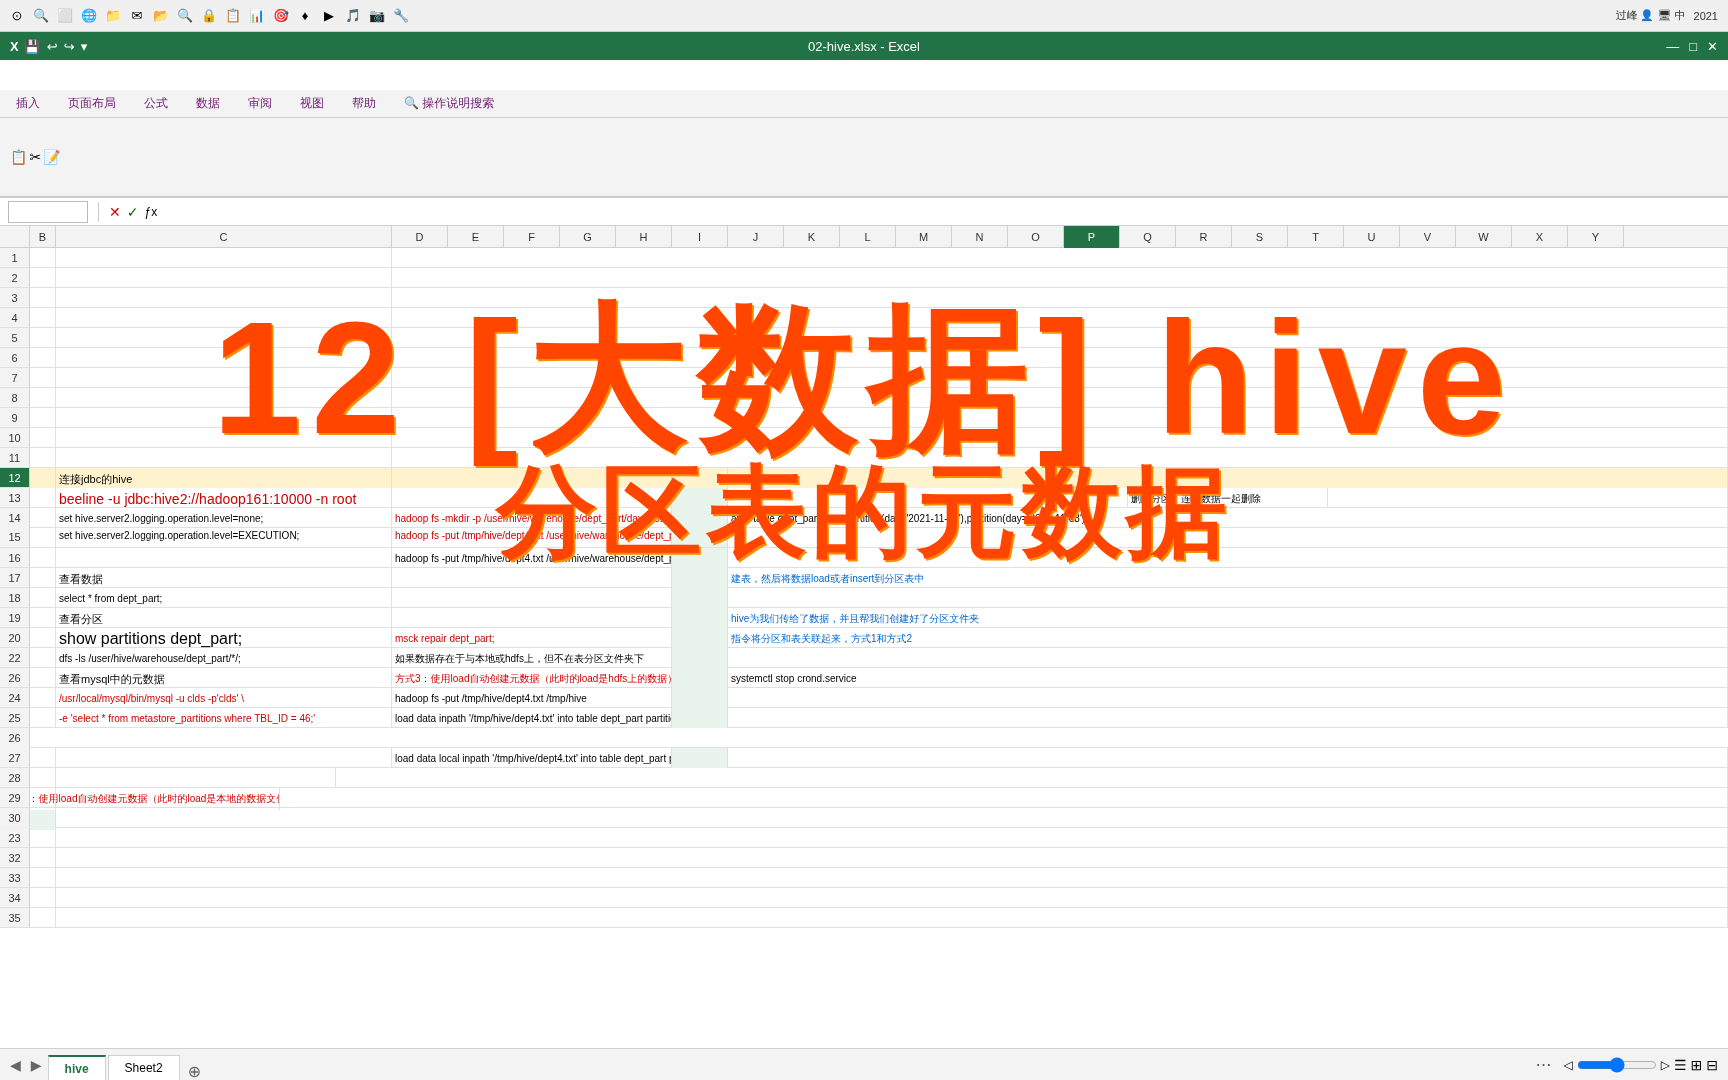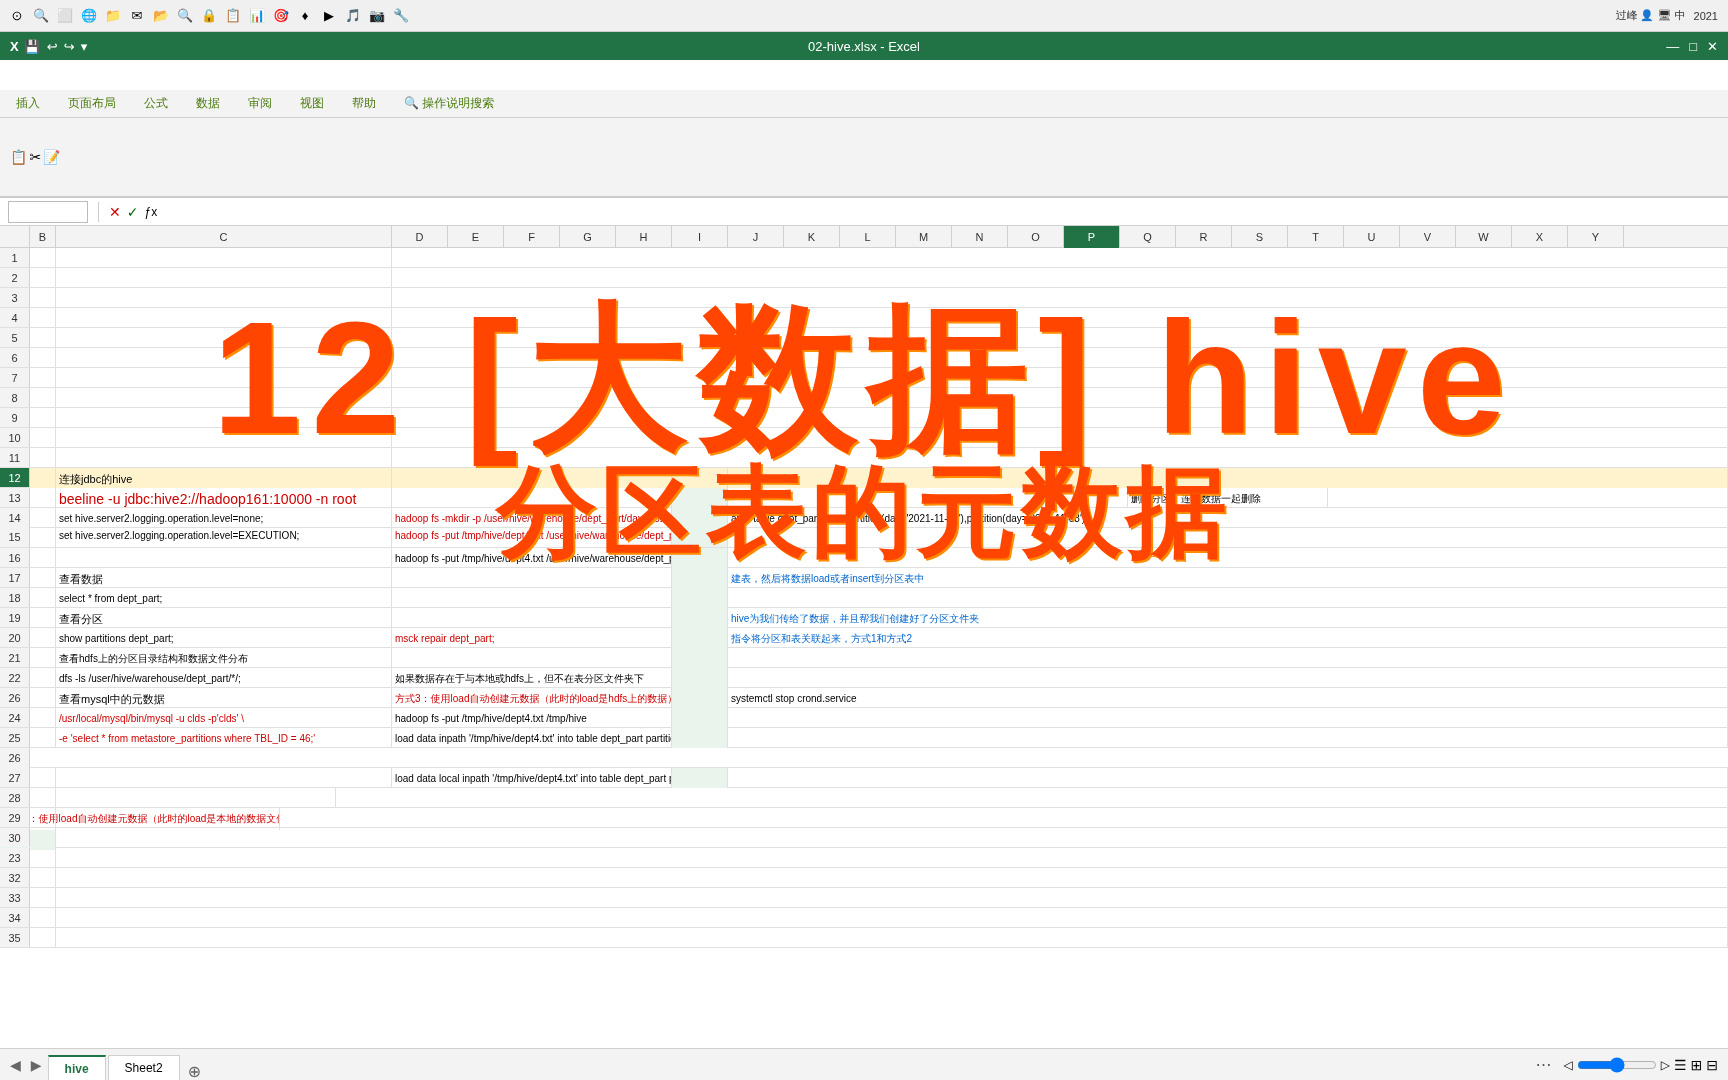--- a/index.html
+++ b/index.html
@@ -23,21 +23,21 @@
     }
     .excel-titlebar-left { position: absolute; left: 10px; display: flex; align-items: center; gap: 6px; }
     .excel-titlebar-right { position: absolute; right: 10px; display: flex; align-items: center; gap: 10px; }
 
     
     .ribbon-menu {
       position: absolute; top: 90px; left: 0; width: 1728px; height: 28px;
       background: #f3f3f3; display: flex; align-items: center; padding: 0 12px;
       border-bottom: 1px solid #d0d0d0; gap: 20px;
     }
-    .ribbon-menu-item { font-size: 12px; color: #4d7c0f; cursor: pointer; padding: 2px 4px; }
+    .ribbon-menu-item { font-size: 12px; color: #701a75; cursor: pointer; padding: 2px 4px; }
 
     
     .ribbon-toolbar {
       position: absolute; top: 118px; left: 0; width: 1728px; height: 80px;
       background: #f3f3f3; border-bottom: 2px solid #ccc;
       display: flex; align-items: center; padding: 0 10px;
     }
 
     
     .formula-bar {
@@ -379,36 +379,28 @@
     <div class="cell" style="width:26px;"></div>
     <div class="cell" style="width:336px;">查看分区</div>
     <div class="cell" style="width:280px; font-size:10px;"></div>
     <div class="cell active-col" style="width:56px;"></div>
     <div class="cell" style="flex:1; font-size:10px; color:#0066cc;">hive为我们传给了数据，并且帮我们创建好了分区文件夹</div>
   </div>
 
   <div class="sheet-row" style="height:20px;">
     <div class="row-num">20</div>
     <div class="cell" style="width:26px;"></div>
-    <div class="cell" style="width:336px; font-size:10px;">show partitions dept_part;</div>
+    <div class="cell" style="width:336px; font-size:16px;">show partitions dept_part;</div>
     <div class="cell" style="width:280px; font-size:10px;">
       <span style="color:#cc0000;">msck repair dept_part;</span>
     </div>
     <div class="cell active-col" style="width:56px;"></div>
     <div class="cell" style="flex:1; font-size:10px; color:#0066cc;">指令将分区和表关联起来，方式1和方式2</div>
   </div>
 
-  <div class="sheet-row" style="height:20px;">
-    <div class="row-num">21</div>
-    <div class="cell" style="width:26px;"></div>
-    <div class="cell" style="width:336px; font-size:10px;">查看hdfs上的分区目录结构和数据文件分布</div>
-    <div class="cell" style="width:280px; font-size:10px;"></div>
-    <div class="cell active-col" style="width:56px;"></div>
-    <div class="cell" style="flex:1;"></div>
-  </div>
 
   <div class="sheet-row" style="height:20px;">
     <div class="row-num">22</div>
     <div class="cell" style="width:26px;"></div>
     <div class="cell" style="width:336px; font-size:10px;">dfs -ls /user/hive/warehouse/dept_part/*/;</div>
     <div class="cell" style="width:280px; font-size:10px;">如果数据存在于与本地或hdfs上，但不在表分区文件夹下</div>
     <div class="cell active-col" style="width:56px;"></div>
     <div class="cell" style="flex:1;"></div>
   </div>
 

